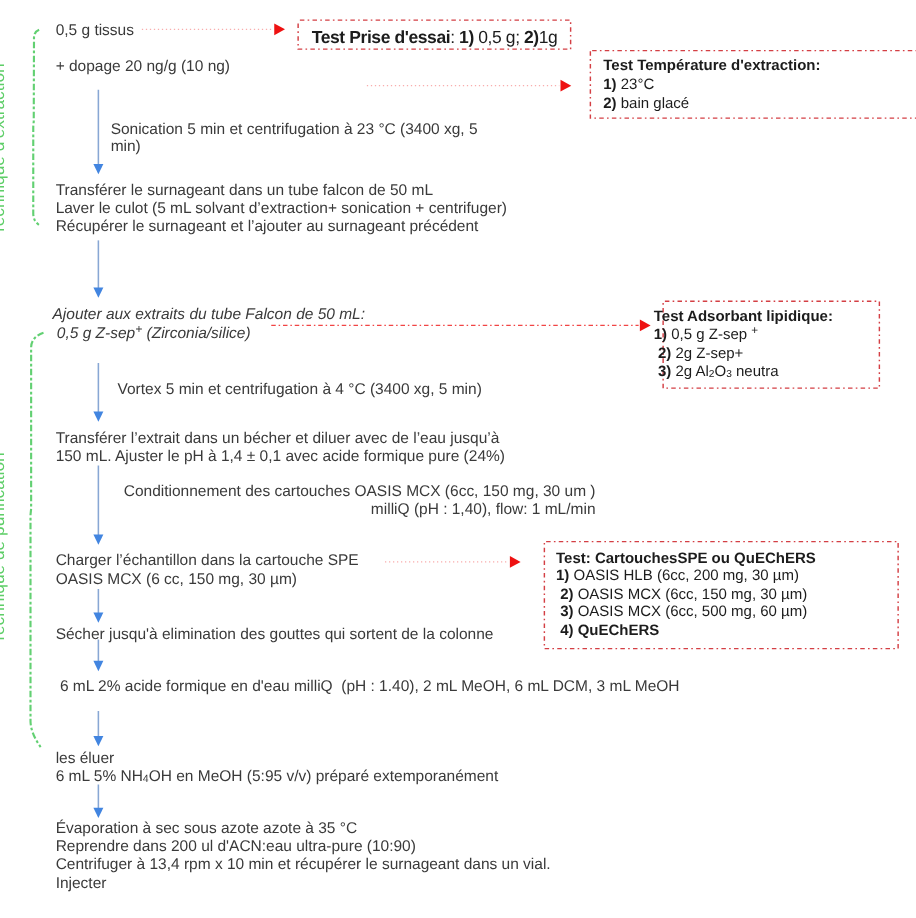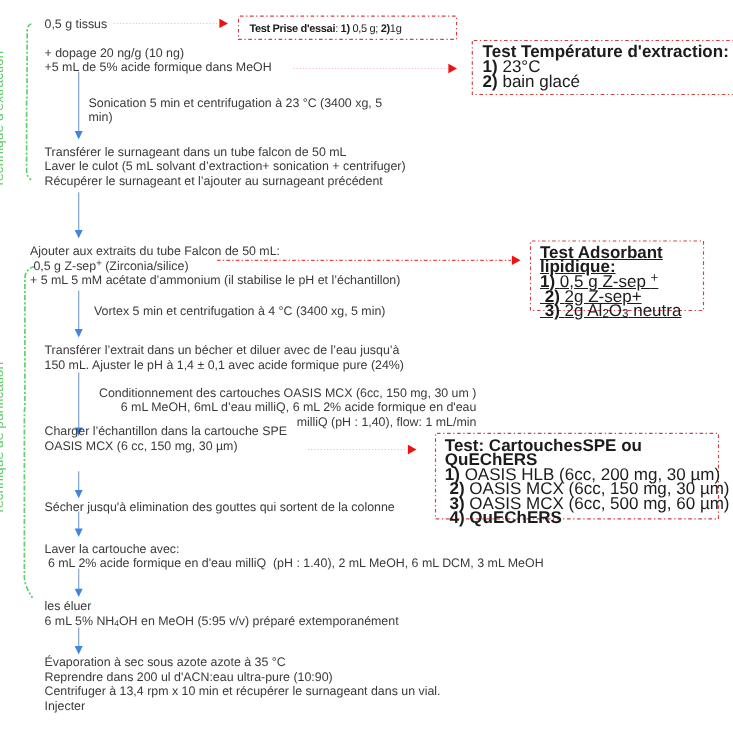--- a/index.html
+++ b/index.html
@@ -7,22 +7,22 @@
   body{width:733px;height:734px;background:#ffffff;overflow:hidden;
        font-family:"Liberation Sans",sans-serif;color:#2b2b2b;
        -webkit-font-smoothing:antialiased;text-rendering:geometricPrecision;}
   #page{position:relative;width:733px;height:734px;overflow:hidden;background:#fff;
         will-change:transform;}
   .step{position:absolute;white-space:pre;font-size:12.4px;line-height:14.55px;color:#3a3a3a;}
   .side-label{position:absolute;color:#5ece68;font-size:13.85px;white-space:nowrap;
               transform-origin:0 0;line-height:14px;}
   svg.lay{position:absolute;left:0;top:0;width:733px;height:734px;overflow:visible;}
   .tbox{position:absolute;box-sizing:border-box;background:transparent;
-        font-size:17px;line-height:14.6px;color:#1c1c1c;}
-  .tbox.b1{font-size:11px;letter-spacing:-0.33px;}
+        font-size:12px;line-height:14.6px;color:#1c1c1c;}
+  .tbox.b1{font-size:14px;letter-spacing:-0.33px;}
   .tbox .hd{font-weight:bold;}
   .tbox .it{white-space:pre;}
   .tbox .it b{font-weight:bold;}
   sup.sup{font-size:0.78em;vertical-align:0.38em;line-height:0;}
   sub.sub{font-size:0.68em;vertical-align:-0.11em;line-height:0;}
 </style>
 </head>
 <body>
 
 <div id="page">
@@ -67,43 +67,43 @@
         <rect x="435.5" y="433.3" width="283" height="85.6" fill="none" stroke="#d43f44" stroke-width="1.15" stroke-dasharray="3.6 2.6 1.3 2.6" stroke-dashoffset="-1.4"></rect>
       </g>
   </svg>
 
   <div id="side-labels">
       <div class="side-label" style="left: -9px; top: 188.2px; transform: rotate(-90deg);">Technique d'extraction</div>
       <div class="side-label" style="left: -9px; top: 514.6px; transform: rotate(-90deg);">Technique de purification</div>
     </div>
   <div id="steps">
       <div class="step" style="left: 44.5px; top: 16.5px;"><div class="step-line">0,5 g tissus</div></div>
-      <div class="step" style="left: 44.5px; top: 45.5px;"><div class="step-line">+ dopage 20 ng/g (10 ng)</div><div class="step-line">+5 mL de 5% acide formique dans MeOH</div></div>
+      <div class="step" style="left: 44.5px; top: 45.5px;"><div class="step-line">+ dopage 20 ng/g (10 ng)</div></div>
       <div class="step" style="left: 88.5px; top: 95.5px;"><div class="step-line">Sonication 5 min et centrifugation à 23 °C (3400 xg, 5</div><div class="step-line">min)</div></div>
       <div class="step" style="left: 44.5px; top: 144.5px;"><div class="step-line">Transférer le surnageant dans un tube falcon de 50 mL</div><div class="step-line">Laver le culot (5 mL solvant d’extraction+ sonication + centrifuger)</div><div class="step-line">Récupérer le surnageant et l’ajouter au surnageant précédent</div></div>
-      <div class="step" style="left: 30px; top: 244px;"><div class="step-line">Ajouter aux extraits du tube Falcon de 50 mL:</div><div class="step-line"> 0,5 g Z-sep<sup class="sup">+</sup> (Zirconia/silice)</div><div class="step-line">+ 5 mL 5 mM acétate d’ammonium (il stabilise le pH et l’échantillon)</div></div>
+      <div class="step" style="left: 42px; top: 244px; font-style: italic;"><div class="step-line">Ajouter aux extraits du tube Falcon de 50 mL:</div><div class="step-line"> 0,5 g Z-sep<sup class="sup">+</sup> (Zirconia/silice)</div></div>
       <div class="step" style="left: 94px; top: 303.5px;"><div class="step-line">Vortex 5 min et centrifugation à 4 °C (3400 xg, 5 min)</div></div>
       <div class="step" style="left: 44.5px; top: 343px;"><div class="step-line">Transférer l’extrait dans un bécher et diluer avec de l’eau jusqu’à</div><div class="step-line">150 mL. Ajuster le pH à 1,4 ± 0,1 avec acide formique pure (24%)</div></div>
-      <div class="step" style="left: 99px; top: 385.5px; text-align: right;"><div class="step-line">Conditionnement des cartouches OASIS MCX (6cc, 150 mg, 30 um )</div><div class="step-line">6 mL MeOH, 6mL d’eau milliQ, 6 mL 2% acide formique en d'eau</div><div class="step-line">milliQ (pH : 1,40), flow: 1 mL/min</div></div>
-      <div class="step" style="left: 44.5px; top: 424px;"><div class="step-line">Charger l’échantillon dans la cartouche SPE</div><div class="step-line">OASIS MCX (6 cc, 150 mg, 30 µm)</div></div>
+      <div class="step" style="left: 99px; top: 385.5px; text-align: right;"><div class="step-line">Conditionnement des cartouches OASIS MCX (6cc, 150 mg, 30 um )</div><div class="step-line">milliQ (pH : 1,40), flow: 1 mL/min</div></div>
+      <div class="step" style="left: 44.5px; top: 441px;"><div class="step-line">Charger l’échantillon dans la cartouche SPE</div><div class="step-line">OASIS MCX (6 cc, 150 mg, 30 µm)</div></div>
       <div class="step" style="left: 44.5px; top: 499.5px;"><div class="step-line">Sécher jusqu'à elimination des gouttes qui sortent de la colonne</div></div>
-      <div class="step" style="left: 44.5px; top: 541.5px;"><div class="step-line">Laver la cartouche avec:</div><div class="step-line"> 6 mL 2% acide formique en d'eau milliQ  (pH : 1.40), 2 mL MeOH, 6 mL DCM, 3 mL MeOH</div></div>
+      <div class="step" style="left: 44.5px; top: 541.5px;"><div class="step-line"> 6 mL 2% acide formique en d'eau milliQ  (pH : 1.40), 2 mL MeOH, 6 mL DCM, 3 mL MeOH</div></div>
       <div class="step" style="left: 44.5px; top: 599px;"><div class="step-line">les éluer</div><div class="step-line">6 mL 5% NH<sub class="sub">4</sub>OH en MeOH (5:95 v/v) préparé extemporanément</div></div>
       <div class="step" style="left: 44.5px; top: 655px;"><div class="step-line">Évaporation à sec sous azote azote à 35 °C</div><div class="step-line">Reprendre dans 200 ul d'ACN:eau ultra-pure (10:90)</div><div class="step-line">Centrifuger à 13,4 rpm x 10 min et récupérer le surnageant dans un vial.</div><div class="step-line">Injecter</div></div>
     </div>
   <div id="boxes">
       <div class="tbox b1" style="left: 249.4px; top: 21.5px;">
         <div class="it"><b>Test Prise d'essai</b>: <b>1)</b><span> 0,5 g; </span><b>2)</b><span>1g</span></div>
       </div>
       <div class="tbox" style="left: 482.6px; top: 45.4px;">
         <div class="hd">Test Température d'extraction:</div>
         <div class="it"><b>1) </b><span>23°C</span></div>
         <div class="it"><b>2) </b><span>bain glacé</span></div>
       </div>
-      <div class="tbox" style="left: 540px; top: 245.9px; text-decoration: underline;">
+      <div class="tbox" style="left: 523px; top: 245.9px;">
         <div class="hd">Test Adsorbant lipidique:</div>
         <div class="it"><b>1) </b><span>0,5 g Z-sep <sup class="sup">+</sup></span></div>
         <div class="it"><b> 2) </b><span>2g Z-sep+</span></div>
         <div class="it"><b> 3) </b><span>2g Al<sub class="sub">2</sub>O<sub class="sub">3</sub> neutra</span></div>
       </div>
       <div class="tbox" style="left: 444.8px; top: 438.5px;">
         <div class="hd">Test: CartouchesSPE ou QuEChERS</div>
         <div class="it"><b>1) </b><span>OASIS HLB (6cc, 200 mg, 30 µm)</span></div>
         <div class="it"><b> 2) </b><span>OASIS MCX (6cc, 150 mg, 30 µm)</span></div>
         <div class="it"><b> 3) </b><span>OASIS MCX (6cc, 500 mg, 60 µm)</span></div>

